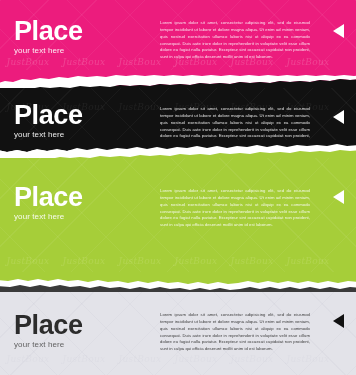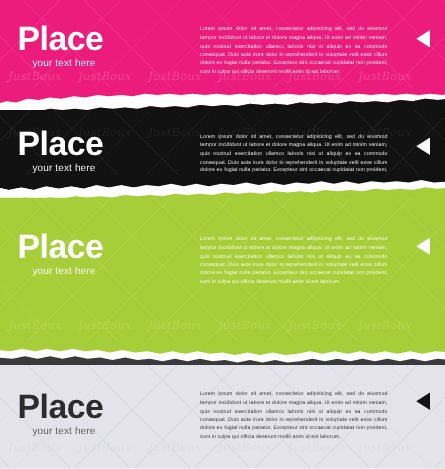--- a/index.html
+++ b/index.html
@@ -35,21 +35,21 @@
       letter-spacing:.3px;pointer-events:none;white-space:nowrap;}
   .wm span{opacity:.20;}
   .wm.onpink span{color:#ffd7e8;}
   .wm.onblack span{color:#5a5a5a;}
   .wm.ongreen span{color:#e2f0a8;}
   .wm.ongray span{color:#c9c9d4;}
 
   
   .place{position:absolute;left:14px;line-height:1;}
   .place .big{font-size:27px;font-weight:700;letter-spacing:-.4px;display:block;}
-  .place .sub{font-size:8px;letter-spacing:.1px;display:block;margin-top:2px;opacity:.92;margin-left:12px;}
+  .place .sub{font-size:8px;letter-spacing:.1px;display:block;margin-top:2px;opacity:.92;}
 
   .body-copy{position:absolute;width:150px;font-size:4.2px;line-height:1.62;
              text-align:justify;letter-spacing:.05px;}
 
   .arrow{position:absolute;width:0;height:0;
          border-top:7px solid transparent;border-bottom:7px solid transparent;}
 
   
   .on-dark .place .big,.on-dark .place .sub{color:#ffffff;}
   .on-dark .body-copy{color:rgba(255,255,255,.88);}

